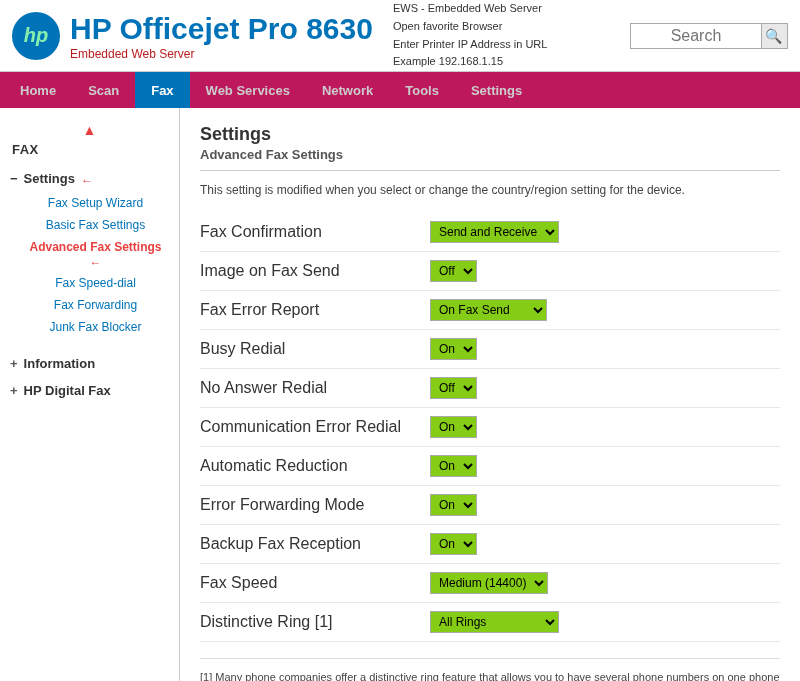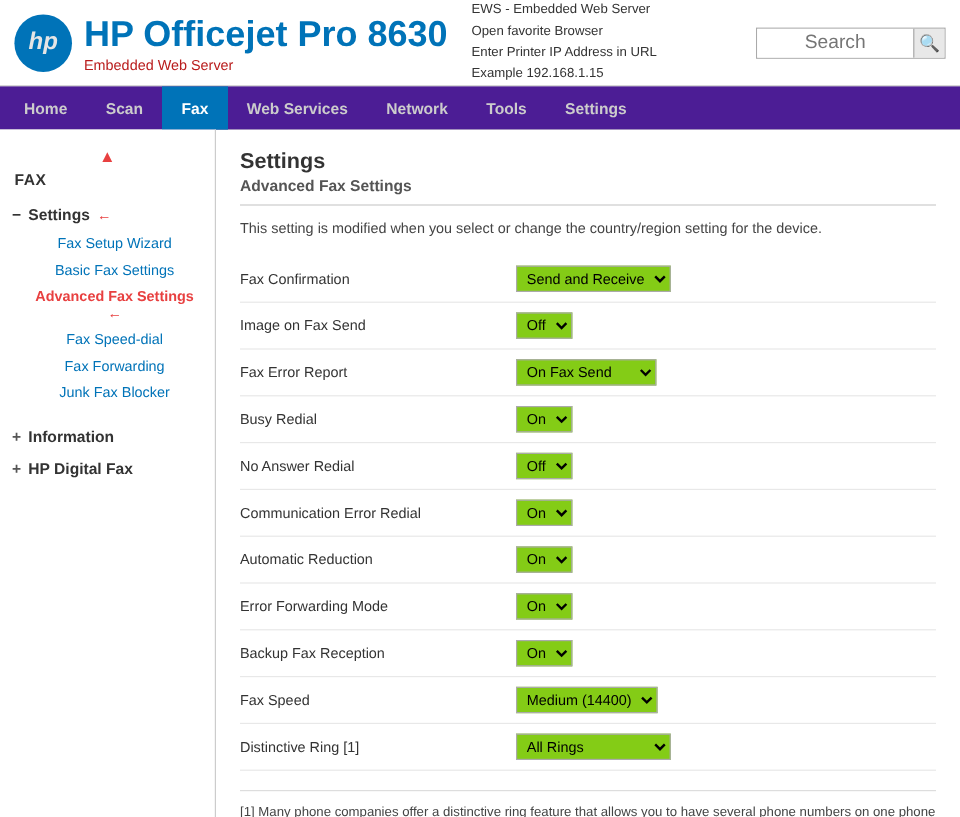--- a/index.html
+++ b/index.html
@@ -1,30 +1,30 @@
 <!DOCTYPE html>
 <html><head>
   <meta charset="utf-8">
   <style>
     * { box-sizing: border-box; margin: 0; padding: 0; }
     body { font-family: Arial, sans-serif; font-size: 13px; background: #d0d0d0; width: 800px; height: 681px; overflow: hidden; }
 
     
     .header { background: white; display: flex; align-items: center; padding: 8px 12px; border-bottom: 1px solid #ccc; height: 72px; }
     .logo-area { display: flex; align-items: center; gap: 10px; min-width: 200px; }
-    .hp-logo { width: 48px; height: 48px; background: #0073b8; border-radius: 50%; display: flex; align-items: center; justify-content: center; color: #e5e5e5; font-size: 20px; font-weight: bold; font-style: italic; flex-shrink: 0; }
+    .hp-logo { width: 48px; height: 48px; background: #0073b8; border-radius: 50%; display: flex; align-items: center; justify-content: center; color: #86efac; font-size: 20px; font-weight: bold; font-style: italic; flex-shrink: 0; }
     .printer-name h1 { font-size: 30px; font-weight: bold; color: #0073b8; line-height: 1.2; }
     .printer-name p { font-size: 12px; color: #b91c1c; }
     .header-info { flex: 1; padding-left: 20px; font-size: 11px; color: #333; line-height: 1.6; }
     .search-area { display: flex; align-items: center; border: 1px solid #aaa; height: 26px; }
     .search-input { border: none; outline: none; padding: 2px 6px; font-size: 16px; width: 130px; height: 100%; text-align: center; }
     .search-btn { background: #e8e8e8; border: none; border-left: 1px solid #aaa; height: 100%; width: 26px; cursor: pointer; display: flex; align-items: center; justify-content: center; font-size: 14px; }
 
     
-    .nav { background: #4c1d95; display: flex; align-items: center; height: 36px; padding: 0 4px; }
+    .nav { background: #be185d; display: flex; align-items: center; height: 36px; padding: 0 4px; }
     .nav-item { color: #ccc; padding: 0 16px; height: 36px; display: flex; align-items: center; cursor: pointer; font-size: 13px; font-weight: bold; }
     .nav-item.active { background: #0073b8; color: white; }
 
     
     .nav-arrow { color: #e84040; font-size: 14px; text-align: center; margin-top: 2px; }
 
     
     .main { display: flex; height: calc(681px - 72px - 36px); background: #d8d8d8; }
 
     
@@ -41,21 +41,21 @@
     .content { flex: 1; background: white; margin: 0; padding: 0; overflow-y: auto; }
     .content-inner { padding: 16px 20px; }
     .page-title { font-size: 18px; font-weight: bold; color: #333; margin-bottom: 2px; }
     .page-subtitle { font-size: 13px; font-weight: bold; color: #555; margin-bottom: 12px; border-bottom: 1px solid #ccc; padding-bottom: 8px; }
     .intro-text { font-size: 12px; color: #444; margin-bottom: 16px; }
 
     
     .settings-table { width: 100%; border-collapse: collapse; }
     .settings-table tr { border-bottom: 1px solid #e8e8e8; }
     .settings-table td { padding: 8px 4px; vertical-align: middle; }
-    .settings-table td:first-child { font-size: 12px; color: #333; width: 220px; padding-left: 0; }
+    .settings-table td:first-child { font-size: 16px; color: #333; width: 220px; padding-left: 0; }
     .settings-table td:last-child { padding-left: 10px; }
 
     select { font-size: 12px; padding: 2px 4px; border: 1px solid #aaa; background: #84cc16; cursor: pointer; }
 
     .footnote { font-size: 11px; color: #444; margin-top: 16px; line-height: 1.5; border-top: 1px solid #ddd; padding-top: 10px; }
   </style>
 </head>
 <body>
 
 <div class="header">

